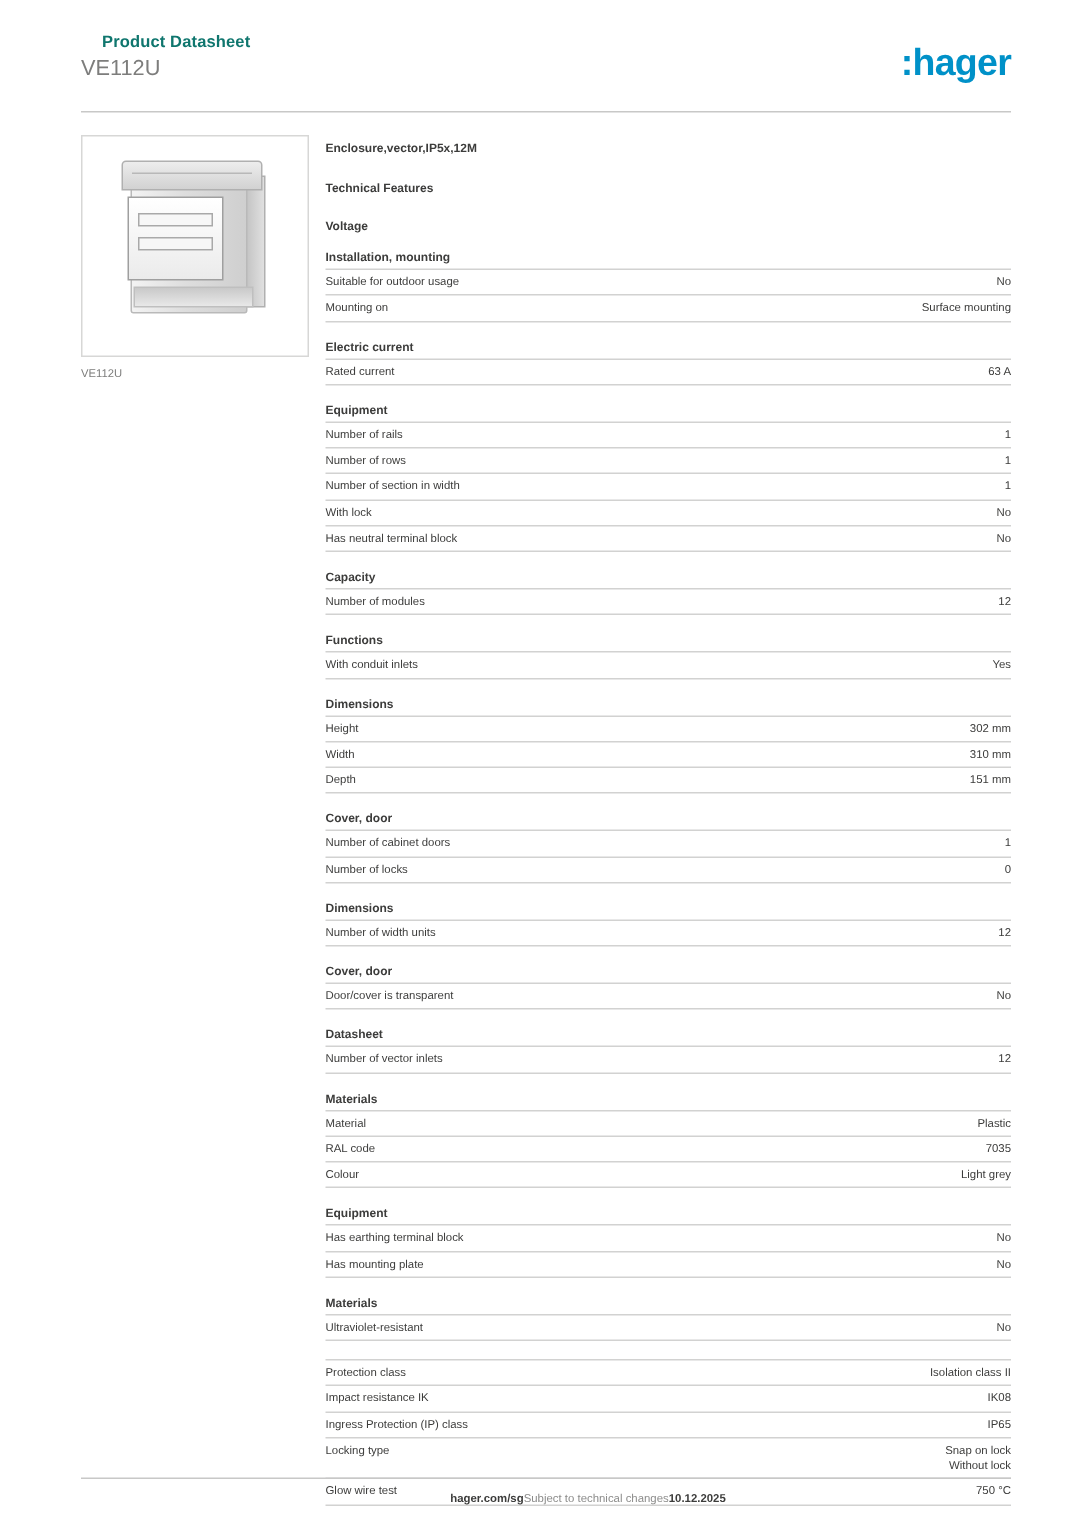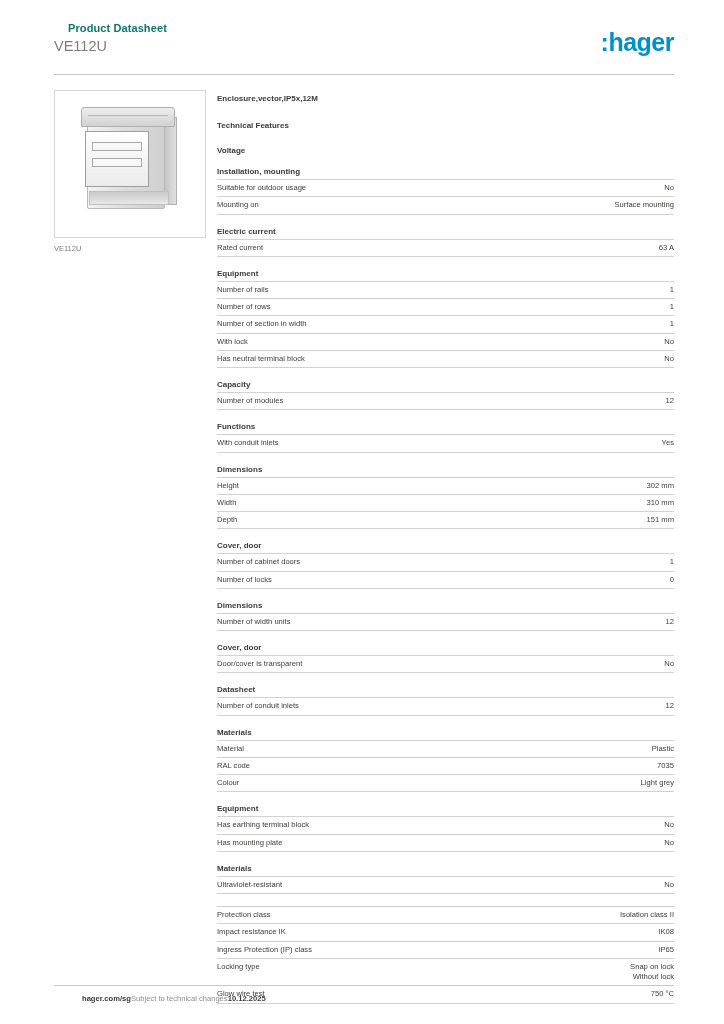--- a/index.html
+++ b/index.html
@@ -221,21 +221,21 @@
     width: 620px;
     height: 1px;
     background: #c8c8c7;
   }
   .footer {
     position: absolute;
     left: 54px;
     top: 994px;
     width: 620px;
     display: flex;
-    justify-content: flex-start;
+    justify-content: center;
     font-size: 7.6px;
     color: #3c3c3b;
     padding-left: 28px;
   }
   .footer .center {
     color: #8c8c8b;
   }
   .footer .right {
     font-weight: bold;
   }
@@ -374,21 +374,21 @@
         <div class="group">
           <div class="section-title">Cover, door</div>
           <div class="row">
             <div class="label">Door/cover is transparent</div>
             <div class="value">No</div>
           </div>
         </div>
         <div class="group">
           <div class="section-title">Datasheet</div>
           <div class="row">
-            <div class="label">Number of conduit inlets</div>
+            <div class="label">Number of vector inlets</div>
             <div class="value">12</div>
           </div>
         </div>
         <div class="group">
           <div class="section-title">Materials</div>
           <div class="row">
             <div class="label">Material</div>
             <div class="value">Plastic</div>
           </div>
           <div class="row">

